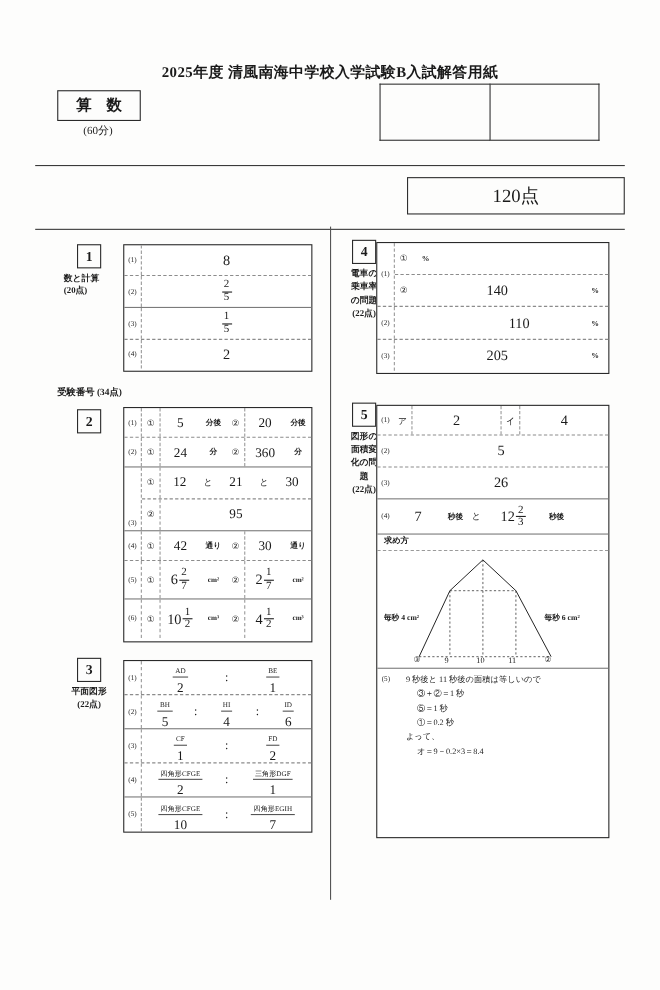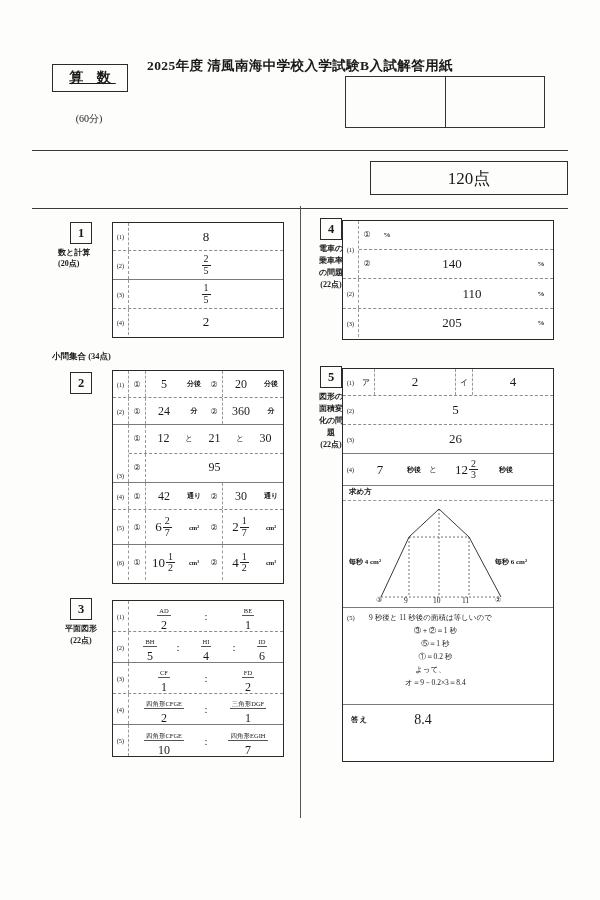--- a/index.html
+++ b/index.html
@@ -12,27 +12,26 @@
     overflow:hidden;
   }
   .page{position:absolute;left:0;top:0;width:600px;height:900px;}
 
   
   .doc-title{
     position:absolute;left:0;top:36px;width:600px;
     text-align:center;font-size:13.5px;font-weight:bold;letter-spacing:.4px;margin-top:21px;
   }
   .subject-box{
-    position:absolute;left:52px;top:64px;
+    position:absolute;left:52px;top:82px;
     width:74px;height:26px;
     border:1.6px solid #2a2a2a;
     display:flex;align-items:center;justify-content:center;
     font-size:14px;font-weight:bold;letter-spacing:5px;
     text-indent:5px;
-    text-decoration:underline;
   }
   .subject-time{
     position:absolute;left:52px;top:112px;width:74px;
     text-align:center;font-size:10px;
   }
   .idtable{
     position:absolute;left:345px;top:76px;width:200px;height:52px;
     border:1.1px solid #333;border-collapse:collapse;
   }
   .idtable td{border:1.1px solid #333;font-size:7.5px;text-align:center;padding:0;}
@@ -164,21 +163,21 @@
           <span class="dn">5</span>
         </span>
       </div>
     </div>
     <div class="row" style="height:26px;">
       <div class="qn">(4)</div>
       <div class="val">2</div>
     </div>
   </div>
 
-  <div class="grp-title" style="left:52px;top:351px;">小問集合 (34点)</div>
+  <div class="grp-title" style="left:52px;top:351px;">受験番号 (34点)</div>
 
   <div class="blk" style="left:58px;top:372px;width:46px;">
     <div class="blk-num">2</div>
   </div>
 
   <div class="ansbox" style="left:112px;top:370px;width:170px;height:212px;">
 
     <div class="row row-sep-d" style="height:27px;">
       <div class="qn">(1)</div>
       <div class="sub sub-b">①</div>
@@ -469,31 +468,27 @@
       <span style="position:absolute;left:152px;top:56px;font-size:7px;font-weight:bold;">毎秒 6 cm²</span>
       <span style="position:absolute;left:33px;top:95px;font-size:7px;">③</span>
       <span style="position:absolute;left:61px;top:95px;font-size:7.5px;">9</span>
       <span style="position:absolute;left:90px;top:95px;font-size:7.5px;">10</span>
       <span style="position:absolute;left:119px;top:95px;font-size:7.5px;">11</span>
       <span style="position:absolute;left:152px;top:95px;font-size:7px;">②</span>
     </div>
 
     <div style="position:relative;height:96px;border-top:1px solid #7b7b7b;">
       <span style="position:absolute;left:4px;top:6px;font-size:6.5px;">(5)</span>
-      <div style="position:absolute;left:26px;top:3px;font-size:7.5px;line-height:13px;text-align:center;">
+      <div style="position:absolute;left:26px;top:3px;font-size:7.5px;line-height:13px;">
         <div>9 秒後と 11 秒後の面積は等しいので</div>
         <div style="padding-left:10px;">③＋②＝1 秒</div>
         <div style="padding-left:10px;">⑤＝1 秒</div>
         <div style="padding-left:10px;">①＝0.2 秒</div>
         <div>よって、</div>
         <div style="padding-left:10px;">
           <span>オ＝9－0.2×3＝</span><span class="ul">8.4</span>
         </div>
       </div>
     </div>
 
-    <div style="position:relative;height:30px;border-top:1px solid #7b7b7b;display:flex;align-items:center;">
-      <span class="ans-lbl" style="margin-left:8px;">答え</span>
-      <span class="ans-val">8.4</span>
-    </div>
   </div>
 
 </div>
 
 </body></html>

